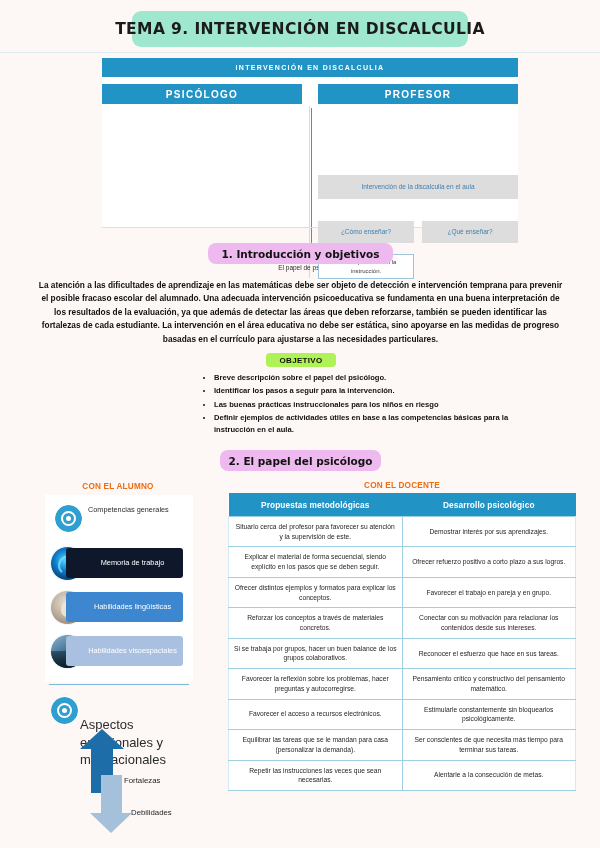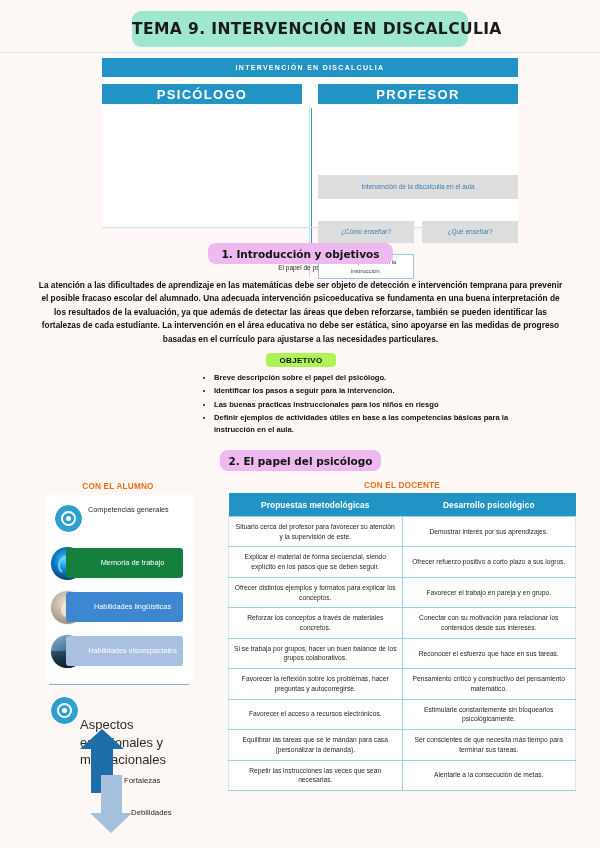--- a/index.html
+++ b/index.html
@@ -11,41 +11,41 @@
     color:#1a1a1a;
     overflow:hidden;
     position:relative;
   }
   .page{position:relative;width:600px;height:848px;}
 
   
   .title-banner{
     position:absolute;left:132px;top:11px;width:336px;height:36px;
     background:#9fe8cf;border-radius:9px;
-    display:flex;align-items:center;
+    display:flex;align-items:center;justify-content:center;
   }
   .title-banner .txt{
     font-family:"DejaVu Sans", sans-serif;
     font-size:15.5px;font-weight:700;letter-spacing:.4px;color:#1b1b1b;
     white-space:nowrap;
   }
   .title-rule{position:absolute;left:0;top:52px;width:600px;height:1px;background:#dfe9ee;}
 
   
   .diagram{position:absolute;left:102px;top:58px;width:416px;height:170px;background:#fff;}
   .d-head{
     position:absolute;left:0;top:0;width:416px;height:19px;background:#2193c5;
     display:flex;align-items:center;justify-content:center;
   }
   .d-head span{font-size:7px;font-weight:700;letter-spacing:1.3px;color:#ffffff;}
   .d-col-head{
     position:absolute;height:20px;background:#2193c5;
     display:flex;align-items:center;justify-content:center;
   }
-  .d-col-head span{font-size:13px;font-weight:700;letter-spacing:1.3px;color:#ffffff;}
+  .d-col-head span{font-size:10px;font-weight:700;letter-spacing:1.3px;color:#ffffff;}
   .d-psico{left:0;top:26px;width:200px;}
   .d-prof{left:216px;top:26px;width:200px;}
 
   .d-divline{position:absolute;left:207px;top:48px;width:1px;height:172px;background:#c9e0ea;}
 
   .d-grey{
     position:absolute;background:#dddddd;
     display:flex;align-items:center;justify-content:center;text-align:center;
     color:#3f7fae;font-size:6.5px;line-height:1.35;padding:0 4px;box-sizing:border-box;
   }
@@ -126,21 +126,21 @@
     position:absolute;left:88px;top:505px;width:95px;
     font-size:7.3px;line-height:1.35;color:#2b2b2b;
   }
 
   .bar{
     position:absolute;height:30px;border-radius:3px;
     display:flex;align-items:center;justify-content:center;text-align:center;
     font-size:7.4px;line-height:1.32;font-weight:400;color:#ffffff;
     box-sizing:border-box;padding-left:22px;padding-right:6px;
   }
-  .bar-1{left:66px;top:548px;width:117px;background:#15803d;}
+  .bar-1{left:66px;top:548px;width:117px;background:#0f172a;}
   .bar-2{left:66px;top:592px;width:117px;background:#3c87cf;}
   .bar-3{left:66px;top:636px;width:117px;background:#a9c0e0;}
 
   .av{position:absolute;width:33px;height:33px;border-radius:50%;overflow:hidden;border:1.5px solid #f3f3f3;}
   .av-1{left:50px;top:546px;background:radial-gradient(circle at 42% 40%,#4fd8ff 0%,#0d79c8 38%,#063a6b 75%,#021a32 100%);}
   .av-1:after{
     content:"";position:absolute;left:7px;top:8px;width:19px;height:17px;border-radius:50%;
     border:2px solid rgba(120,220,255,.85);border-bottom-color:rgba(20,110,190,.6);
   }
   .av-2{left:50px;top:590px;background:radial-gradient(circle at 45% 35%,#e8e0d4 0%,#b9aa98 55%,#7d7266 100%);}

